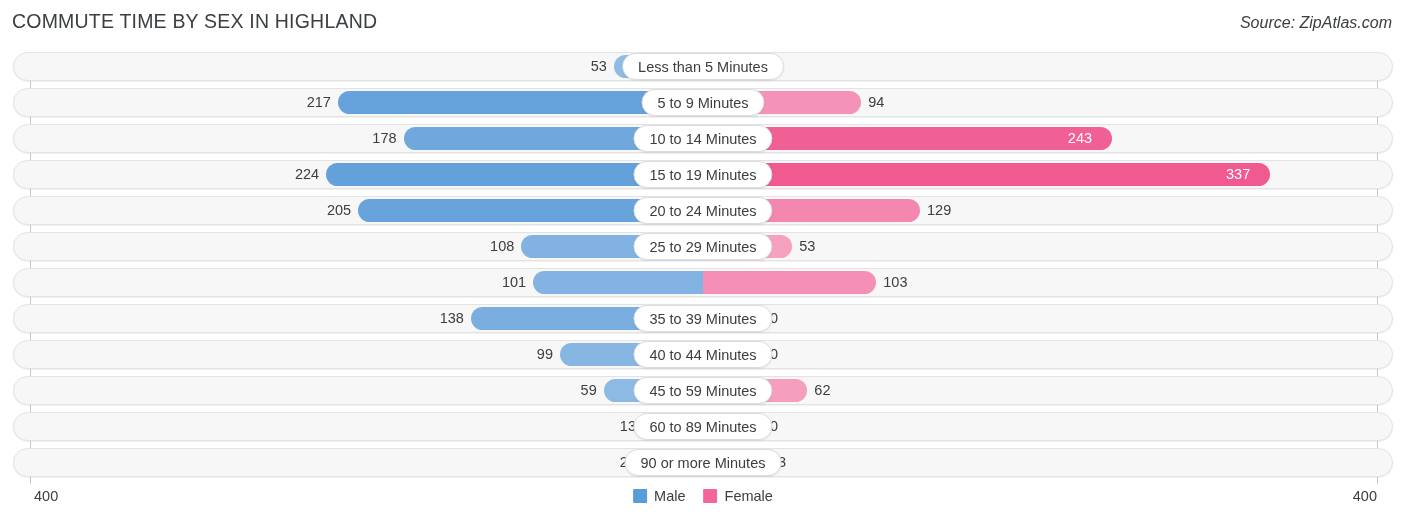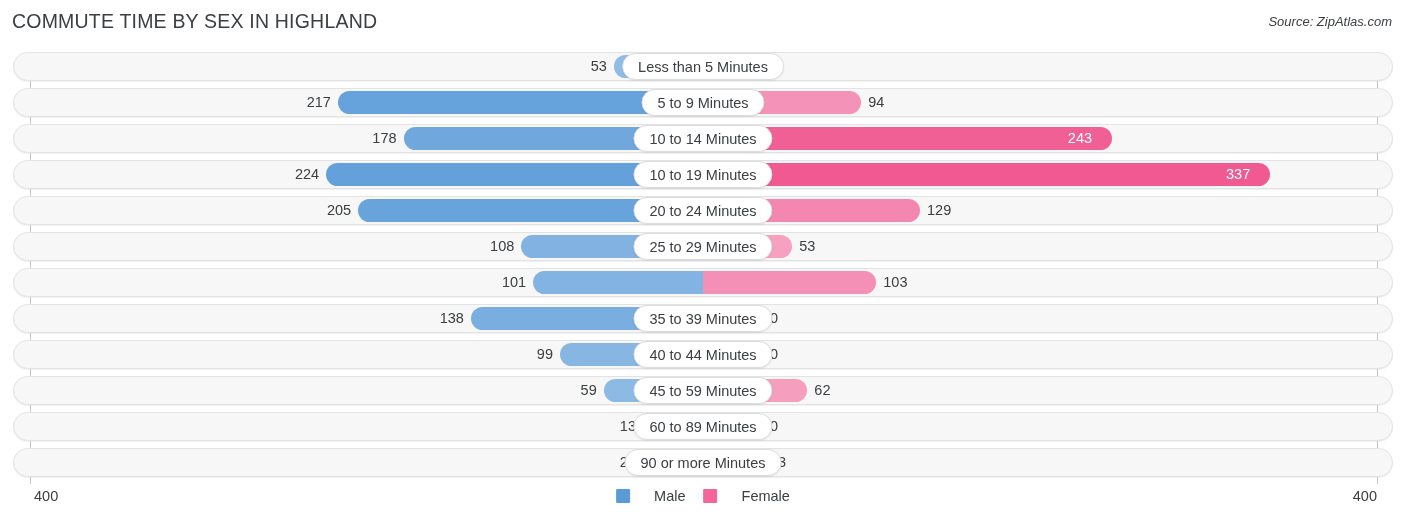--- a/index.html
+++ b/index.html
@@ -30,21 +30,21 @@
     font-size: 19.5px;
     letter-spacing: .2px;
     color: #3c4043;
     font-weight: 400;
     white-space: nowrap;
   }
   .source {
     position: absolute;
     right: 14px;
     top: 14px;
-    font-size: 13px;
+    font-size: 16px;
     font-style: italic;
     color: #3c4043;
     white-space: nowrap;
   }
 
   
   .plot {
     position: absolute;
     left: 0;
     top: 52px;
@@ -151,21 +151,21 @@
     top: 4px;
     transform: translateX(-50%);
     display: flex;
     align-items: center;
     gap: 18px;
     white-space: nowrap;
   }
   .legend-item {
     display: flex;
     align-items: center;
-    gap: 24px;
+    gap: 7px;
     font-size: 14.5px;
     color: #3c4043;
   }
   .swatch {
     width: 14px;
     height: 14px;
     border-radius: 1px;
     display: inline-block;
   }
 </style>
@@ -203,21 +203,21 @@
         <div class="val male" style="right: calc(50% + 306.485px);">178</div>
         <div class="val female inside" style="left: calc(50% + 364.848px);">243</div>
         <div class="pill">10 to 14 Minutes</div>
       </div>
       <div class="row" style="top: 108px;">
         <div class="track"></div>
         <div class="bar male" style="width: 376.88px; background: rgb(100, 161, 219);"></div>
         <div class="bar female" style="width: 567.003px; background: rgb(240, 90, 145);"></div>
         <div class="val male" style="right: calc(50% + 383.88px);">224</div>
         <div class="val female inside" style="left: calc(50% + 523.003px);">337</div>
-        <div class="pill">10 to 19 Minutes</div>
+        <div class="pill">15 to 19 Minutes</div>
       </div>
       <div class="row" style="top: 144px;">
         <div class="track"></div>
         <div class="bar male" style="width: 344.912px; background: rgb(105, 163, 220);"></div>
         <div class="bar female" style="width: 217.042px; background: rgb(244, 135, 175);"></div>
         <div class="val male" style="right: calc(50% + 351.912px);">205</div>
         <div class="val female" style="left: calc(50% + 224.043px);">129</div>
         <div class="pill">20 to 24 Minutes</div>
       </div>
       <div class="row" style="top: 180px;">

